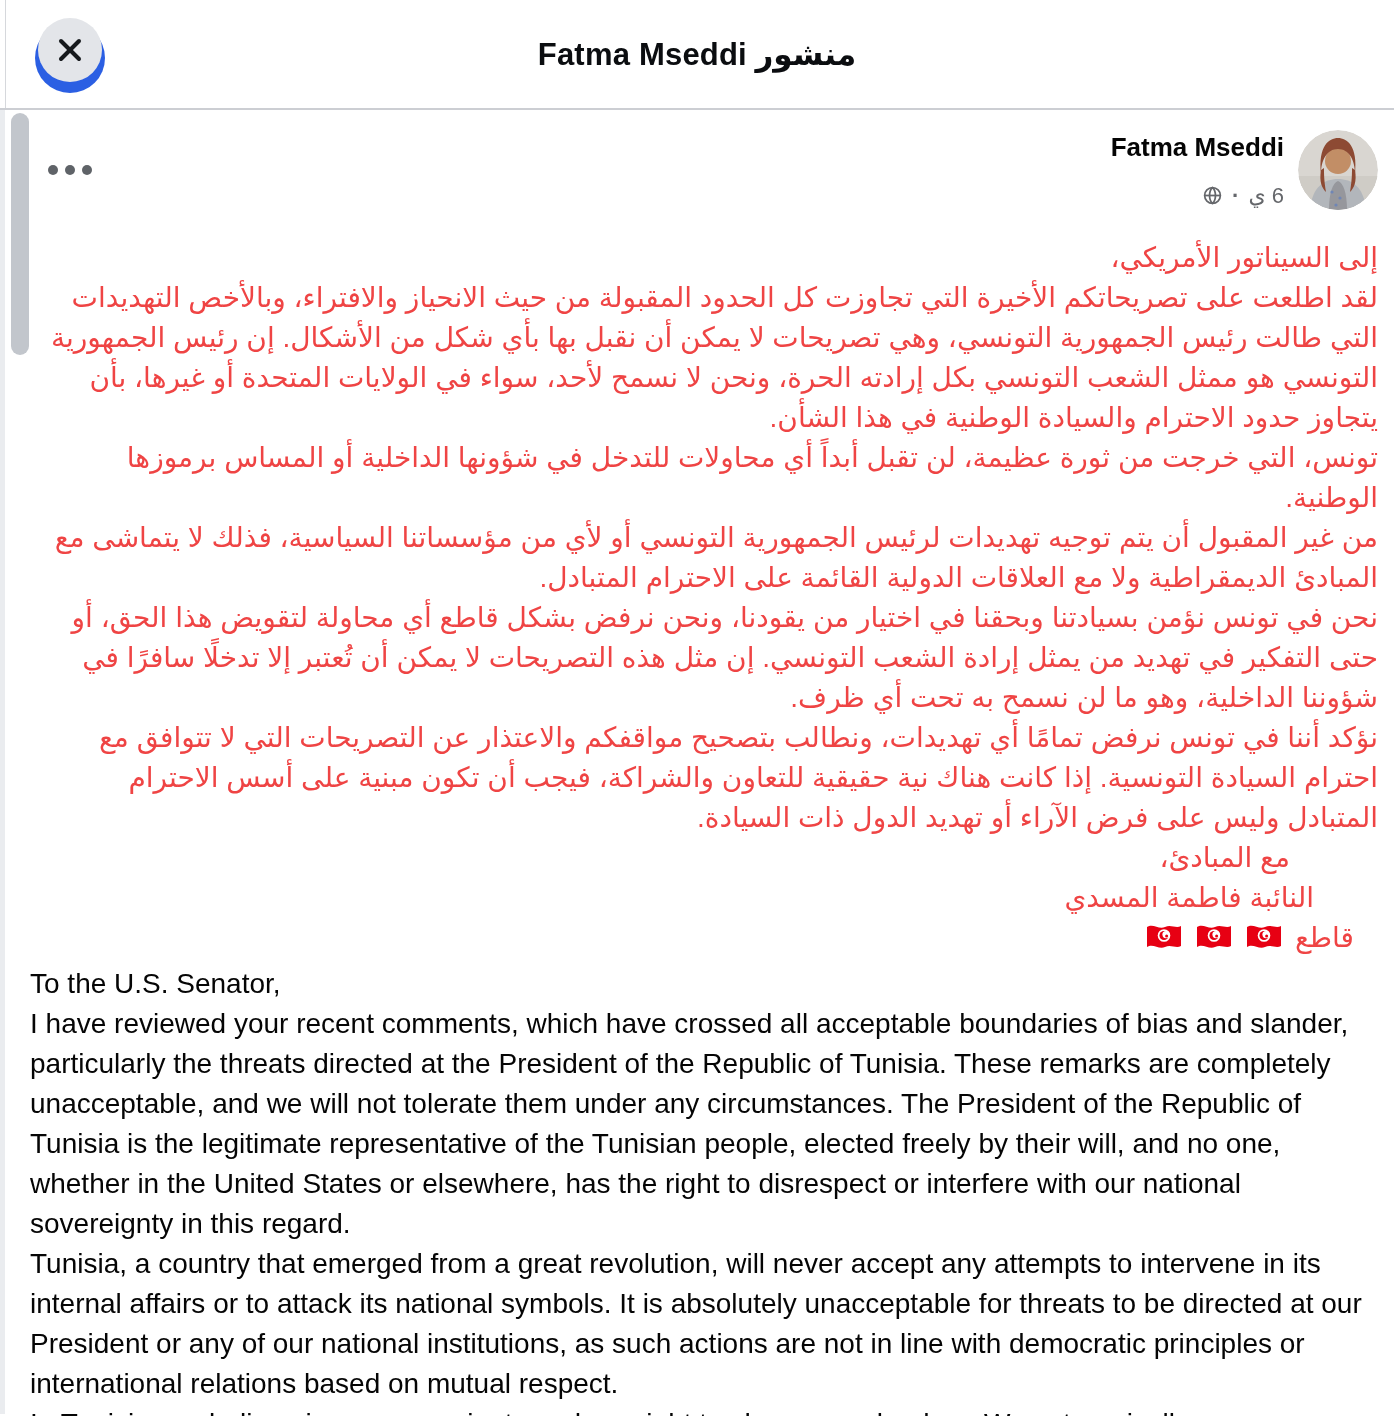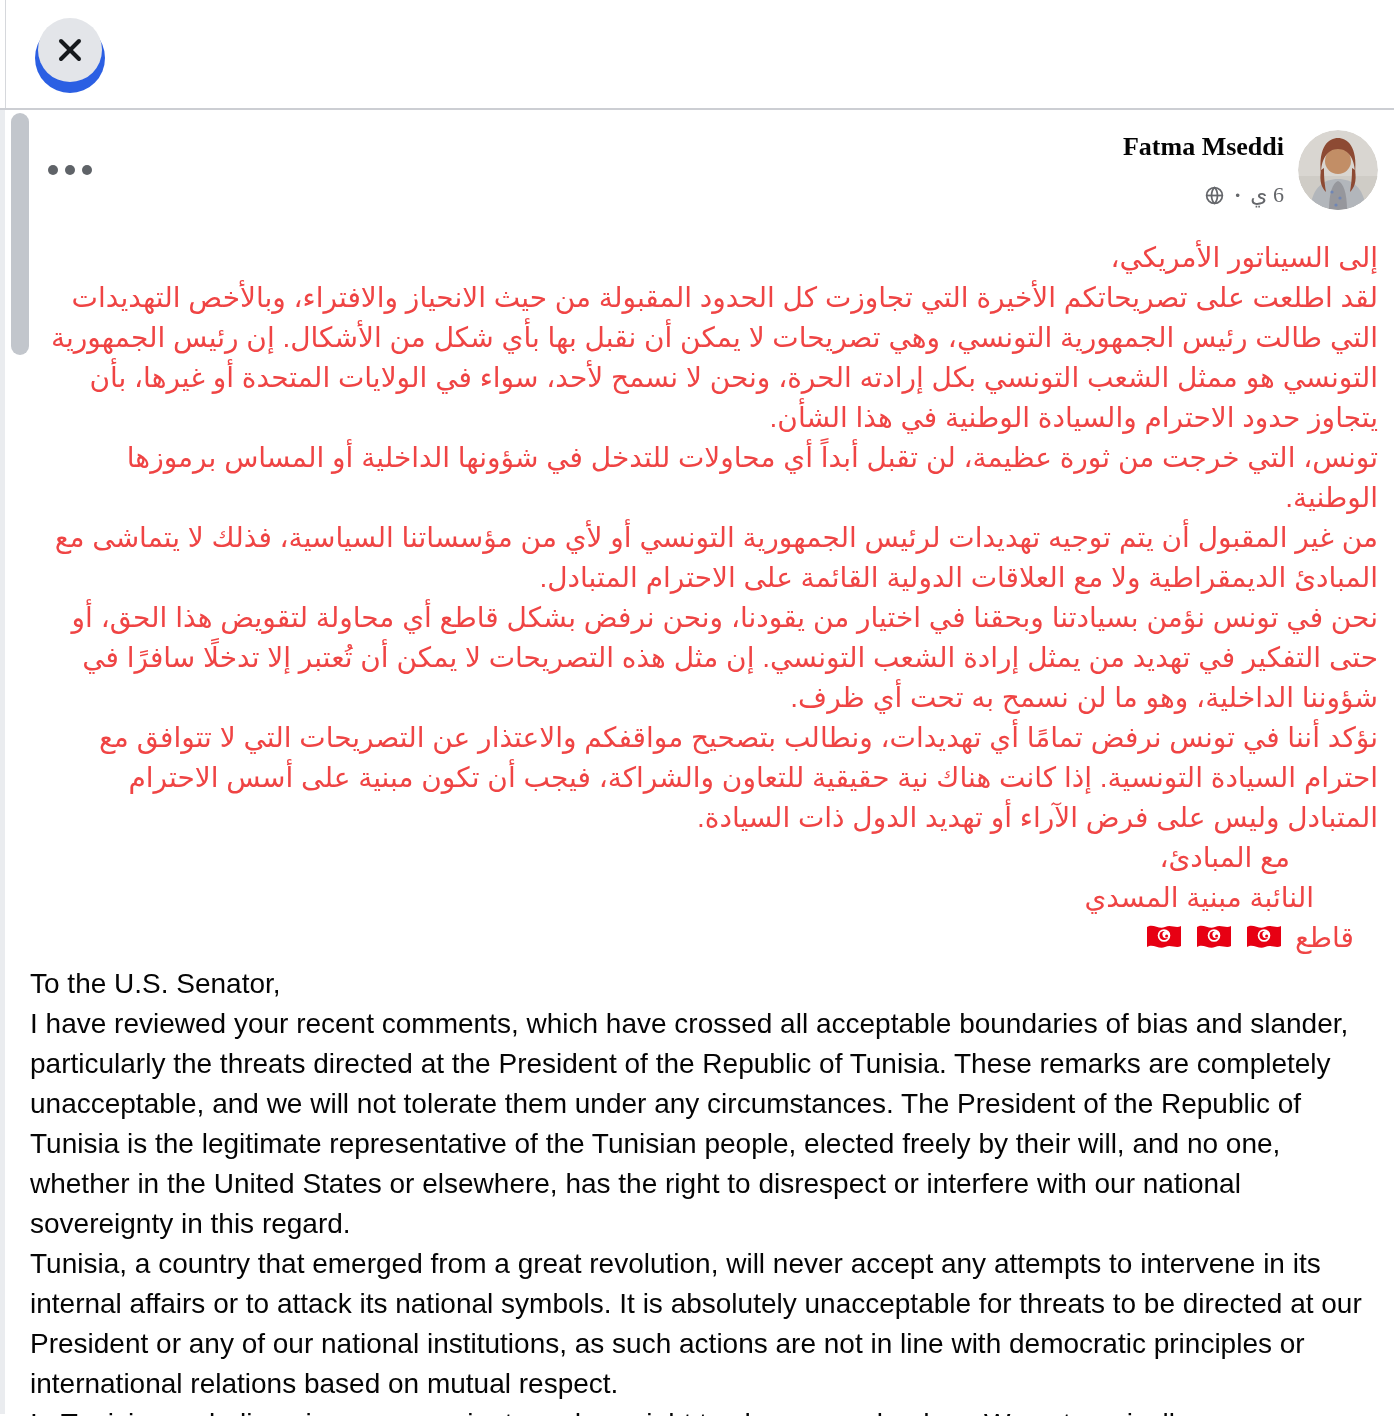--- a/index.html
+++ b/index.html
@@ -21,21 +21,21 @@
   .content { position:relative; height:1304px; background:#fff; }
   .gutter { position:absolute; left:0; top:0; width:5px; height:100%; background:#eaecef; }
   .scroll-thumb { position:absolute; left:11px; top:3px; width:18px; height:242px;
     border-radius:9px; background:#c2c6cc; cursor:pointer; }
 
   .post { padding:20px 16px 0 30px; }
 
   
   .post-header { direction:rtl; display:flex; align-items:center; gap:14px; height:80px; margin-bottom:28px; }
   .avatar { width:80px; height:80px; border-radius:50%; overflow:hidden; flex:0 0 auto; cursor:pointer; }
-  .author { display:flex; flex-direction:column; gap:20px;font-family:Liberation Serif, serif; }
+  .author { display:flex; flex-direction:column; gap:20px; }
   .name { font-size:26px; font-weight:700; color:#050505; cursor:pointer; }
   .meta { display:flex; align-items:center; gap:9px; color:#65676b; font-size:22px; }
   .meta .sep { font-weight:700; }
   .more-btn { margin-right:auto; background:none; border:none; cursor:pointer; padding:10px 14px; }
   .dots i { display:inline-block; width:10px; height:10px; border-radius:50%; background:#5f6368; margin:0 3.5px; }
 
   
   .body-ar, .sig { direction:rtl; text-align:right; font-size:28px; line-height:40px;
     color:#ef4444; white-space:pre-line; }
   .sig { white-space:normal; }
@@ -54,20 +54,21 @@
   <header class="topbar">
     <div class="close-wrap">
       <div class="focus-ring"></div>
       <button class="close-btn" aria-label="Close">
         <svg width="30" height="30" viewBox="0 0 30 30">
           <line x1="6" y1="6" x2="24" y2="24" stroke="#16191d" stroke-width="4" stroke-linecap="round"></line>
           <line x1="24" y1="6" x2="6" y2="24" stroke="#16191d" stroke-width="4" stroke-linecap="round"></line>
         </svg>
       </button>
     </div>
+    <h1 class="title" dir="rtl">منشور Fatma Mseddi</h1>
   </header>
 
   <div class="content">
     <div class="gutter"></div>
     <div class="scroll-thumb"></div>
 
     <article class="post">
 
       <div class="post-header">
         <div class="avatar">
@@ -110,21 +111,21 @@
       </div>
 
       <div class="body-ar">إلى السيناتور الأمريكي،
 لقد اطلعت على تصريحاتكم الأخيرة التي تجاوزت كل الحدود المقبولة من حيث الانحياز والافتراء، وبالأخص التهديدات التي طالت رئيس الجمهورية التونسي، وهي تصريحات لا يمكن أن نقبل بها بأي شكل من الأشكال. إن رئيس الجمهورية التونسي هو ممثل الشعب التونسي بكل إرادته الحرة، ونحن لا نسمح لأحد، سواء في الولايات المتحدة أو غيرها، بأن يتجاوز حدود الاحترام والسيادة الوطنية في هذا الشأن.
 تونس، التي خرجت من ثورة عظيمة، لن تقبل أبداً أي محاولات للتدخل في شؤونها الداخلية أو المساس برموزها الوطنية.
 من غير المقبول أن يتم توجيه تهديدات لرئيس الجمهورية التونسي أو لأي من مؤسساتنا السياسية، فذلك لا يتماشى مع المبادئ الديمقراطية ولا مع العلاقات الدولية القائمة على الاحترام المتبادل.
 نحن في تونس نؤمن بسيادتنا وبحقنا في اختيار من يقودنا، ونحن نرفض بشكل قاطع أي محاولة لتقويض هذا الحق، أو حتى التفكير في تهديد من يمثل إرادة الشعب التونسي. إن مثل هذه التصريحات لا يمكن أن تُعتبر إلا تدخلًا سافرًا في شؤوننا الداخلية، وهو ما لن نسمح به تحت أي ظرف.
 نؤكد أننا في تونس نرفض تمامًا أي تهديدات، ونطالب بتصحيح مواقفكم والاعتذار عن التصريحات التي لا تتوافق مع احترام السيادة التونسية. إذا كانت هناك نية حقيقية للتعاون والشراكة، فيجب أن تكون مبنية على أسس الاحترام المتبادل وليس على فرض الآراء أو تهديد الدول ذات السيادة.</div>
 
       <div class="sig s1">مع المبادئ،</div>
-      <div class="sig s2">النائبة مبنية المسدي</div>
+      <div class="sig s2">النائبة فاطمة المسدي</div>
       <div class="sig s3">
         <span>قاطع</span><svg class="flag" width="38" height="30" viewBox="0 0 38 30">
           <path d="M2,5 C8,1 14,8 20,5 C26,2 31,7 36,4 L36,24 C31,27 26,22 20,25 C14,28 8,21 2,25 Z" fill="#e70013"></path>
           <circle cx="19" cy="13.5" r="6.3" fill="#ffffff"></circle>
           <circle cx="19" cy="13.5" r="4.6" fill="#e70013"></circle>
           <circle cx="21" cy="12.6" r="3.6" fill="#ffffff"></circle>
           <circle cx="21.6" cy="14" r="1.5" fill="#e70013"></circle>
         </svg><svg class="flag" width="38" height="30" viewBox="0 0 38 30">
           <path d="M2,5 C8,1 14,8 20,5 C26,2 31,7 36,4 L36,24 C31,27 26,22 20,25 C14,28 8,21 2,25 Z" fill="#e70013"></path>
           <circle cx="19" cy="13.5" r="6.3" fill="#ffffff"></circle>

